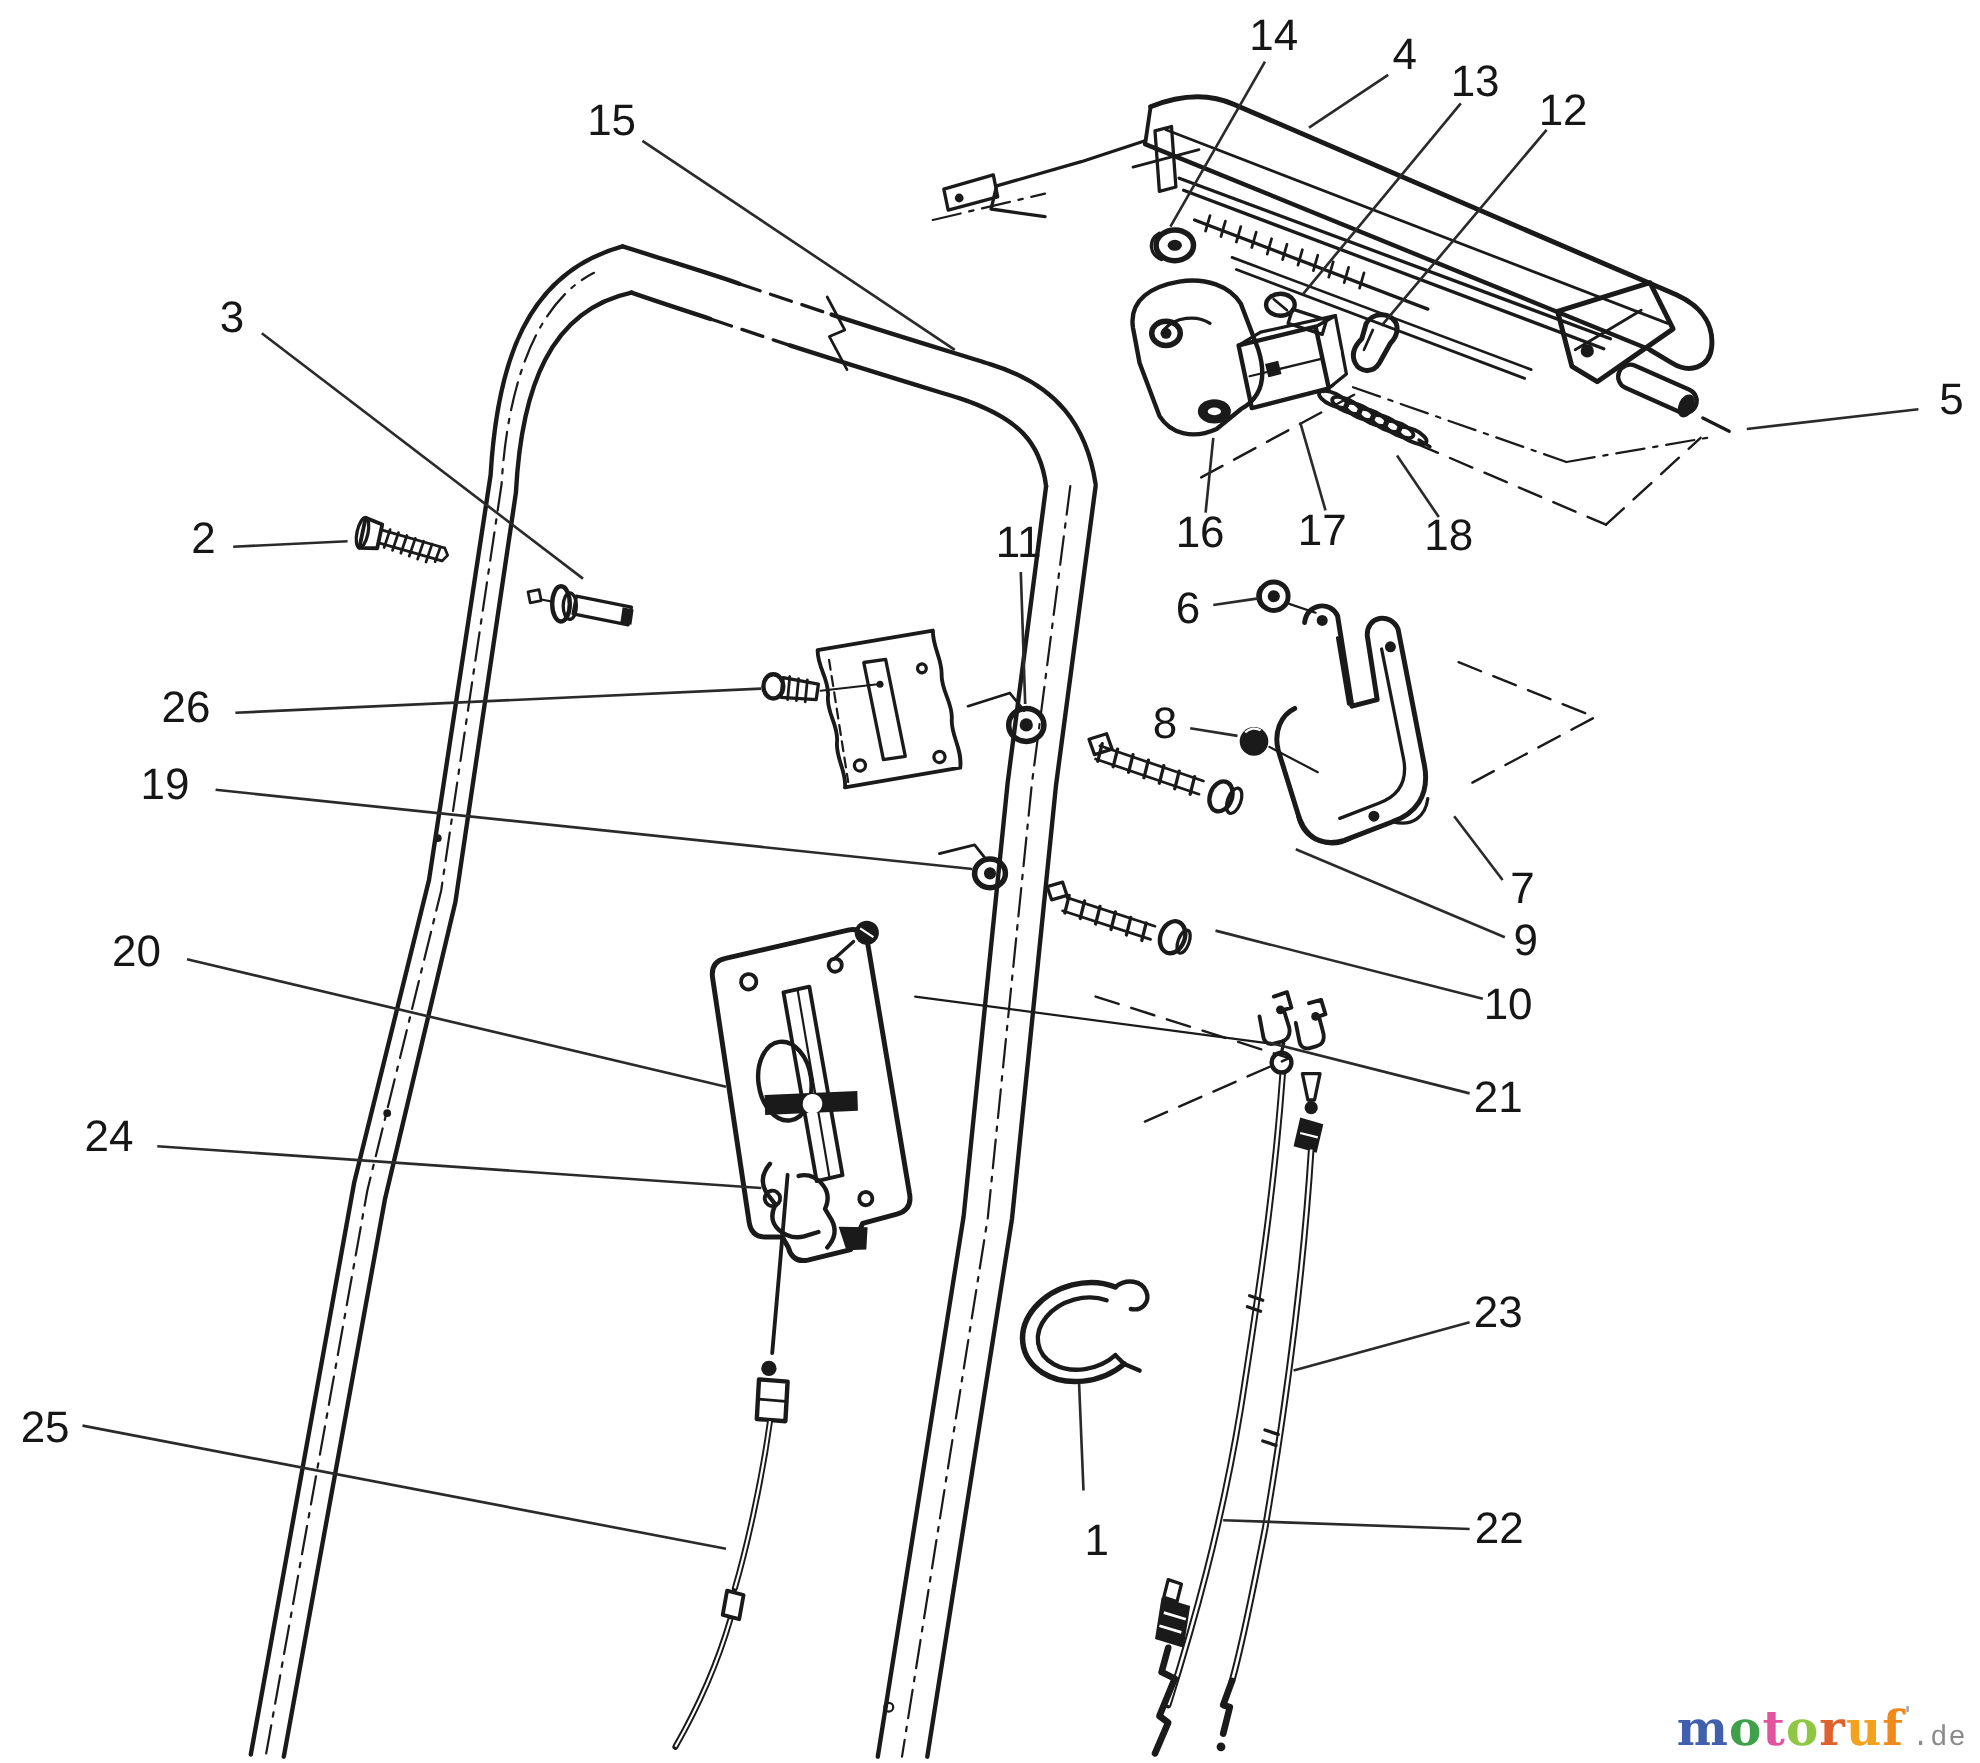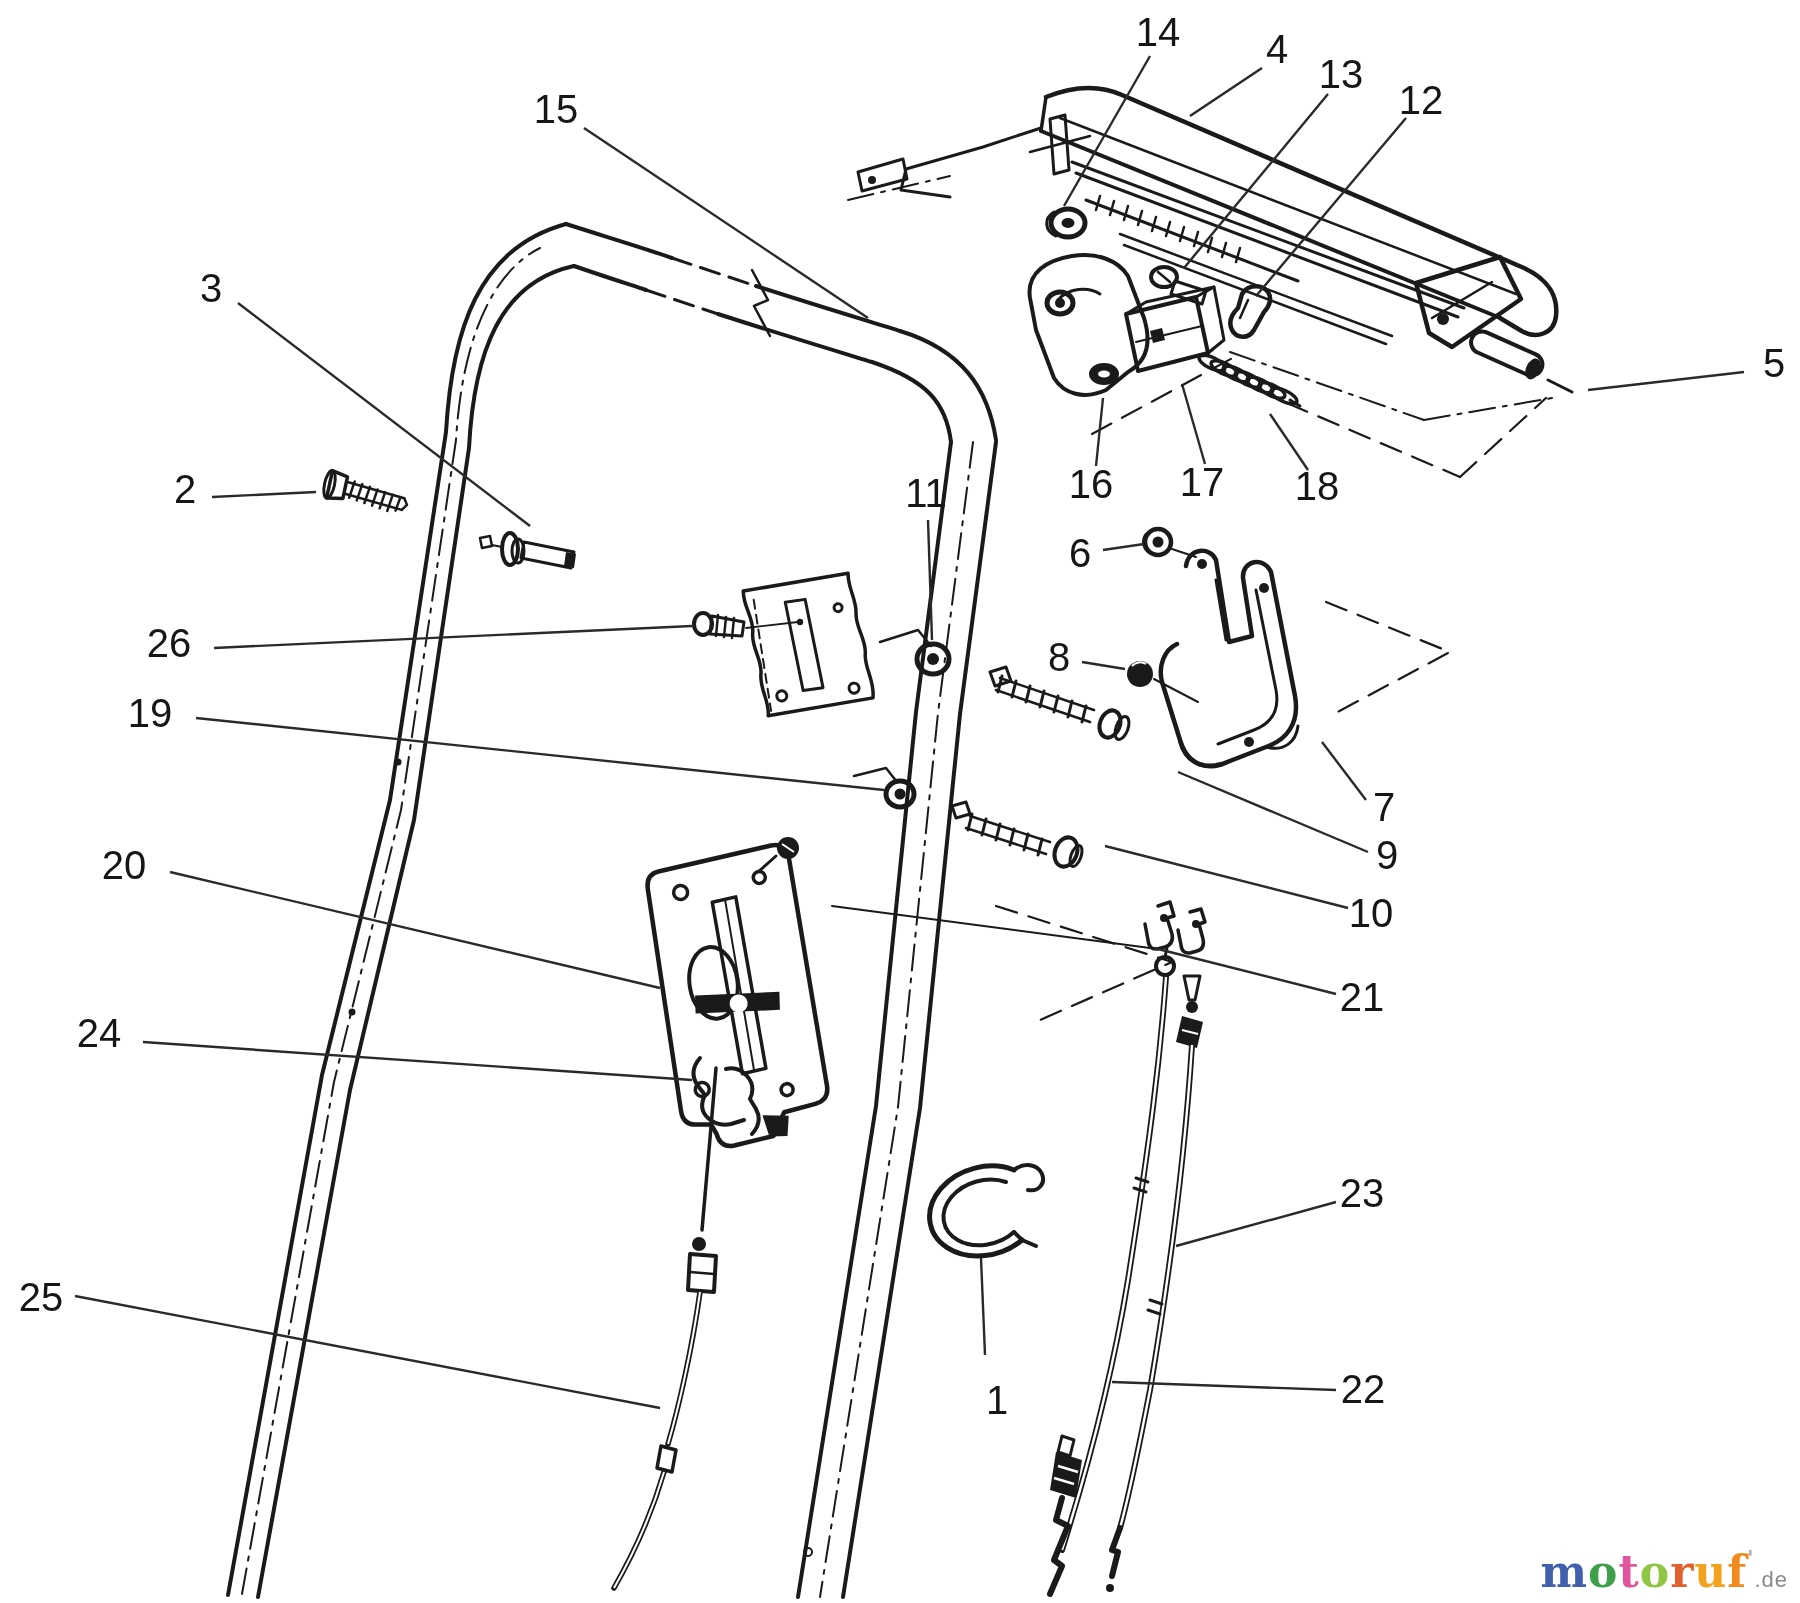--- a/index.html
+++ b/index.html
@@ -10,21 +10,21 @@
   .f{fill:#1a1a1a;stroke:none;}
   .wf{fill:#fff;stroke:none;}
   .dash{stroke-dasharray:22 12;}
   .dashdot{stroke-dasharray:26 8 4 8;}
   .dashsm{stroke-dasharray:9 6;}
   .lbl{font-family:"Liberation Sans",sans-serif;fill:#161616;}
   .leader{stroke:#2a2a2a;stroke-width:2.4;fill:none;}
   .logo{position:absolute;right:12px;bottom:6px;font-family:"DejaVu Serif",serif;
         font-weight:700;font-size:44px;letter-spacing:1px;white-space:nowrap;}
   .logo .sup{font-size:20px;vertical-align:top;}
-  .logo .suffix{font-size:22px;font-weight:400;font-family:Liberation Sans, sans-serif;}
+  .logo .suffix{font-size:26px;font-weight:400;font-family:Liberation Mono, monospace;}
 </style>
 </head>
 <body>
 
 <div class="stage">
 <svg width="1800" height="1603" viewBox="0 0 1800 1603">
 
   <g>
     <path class="ln" stroke-width="4" d="M228,1595 L322,1075 L390,800 L446,432 C452,330 478,248 566,224"></path>
     <path class="ln" stroke-width="4" d="M258,1597 L350,1090 L414,820 L469,448 C474,352 500,282 574,266"></path>

